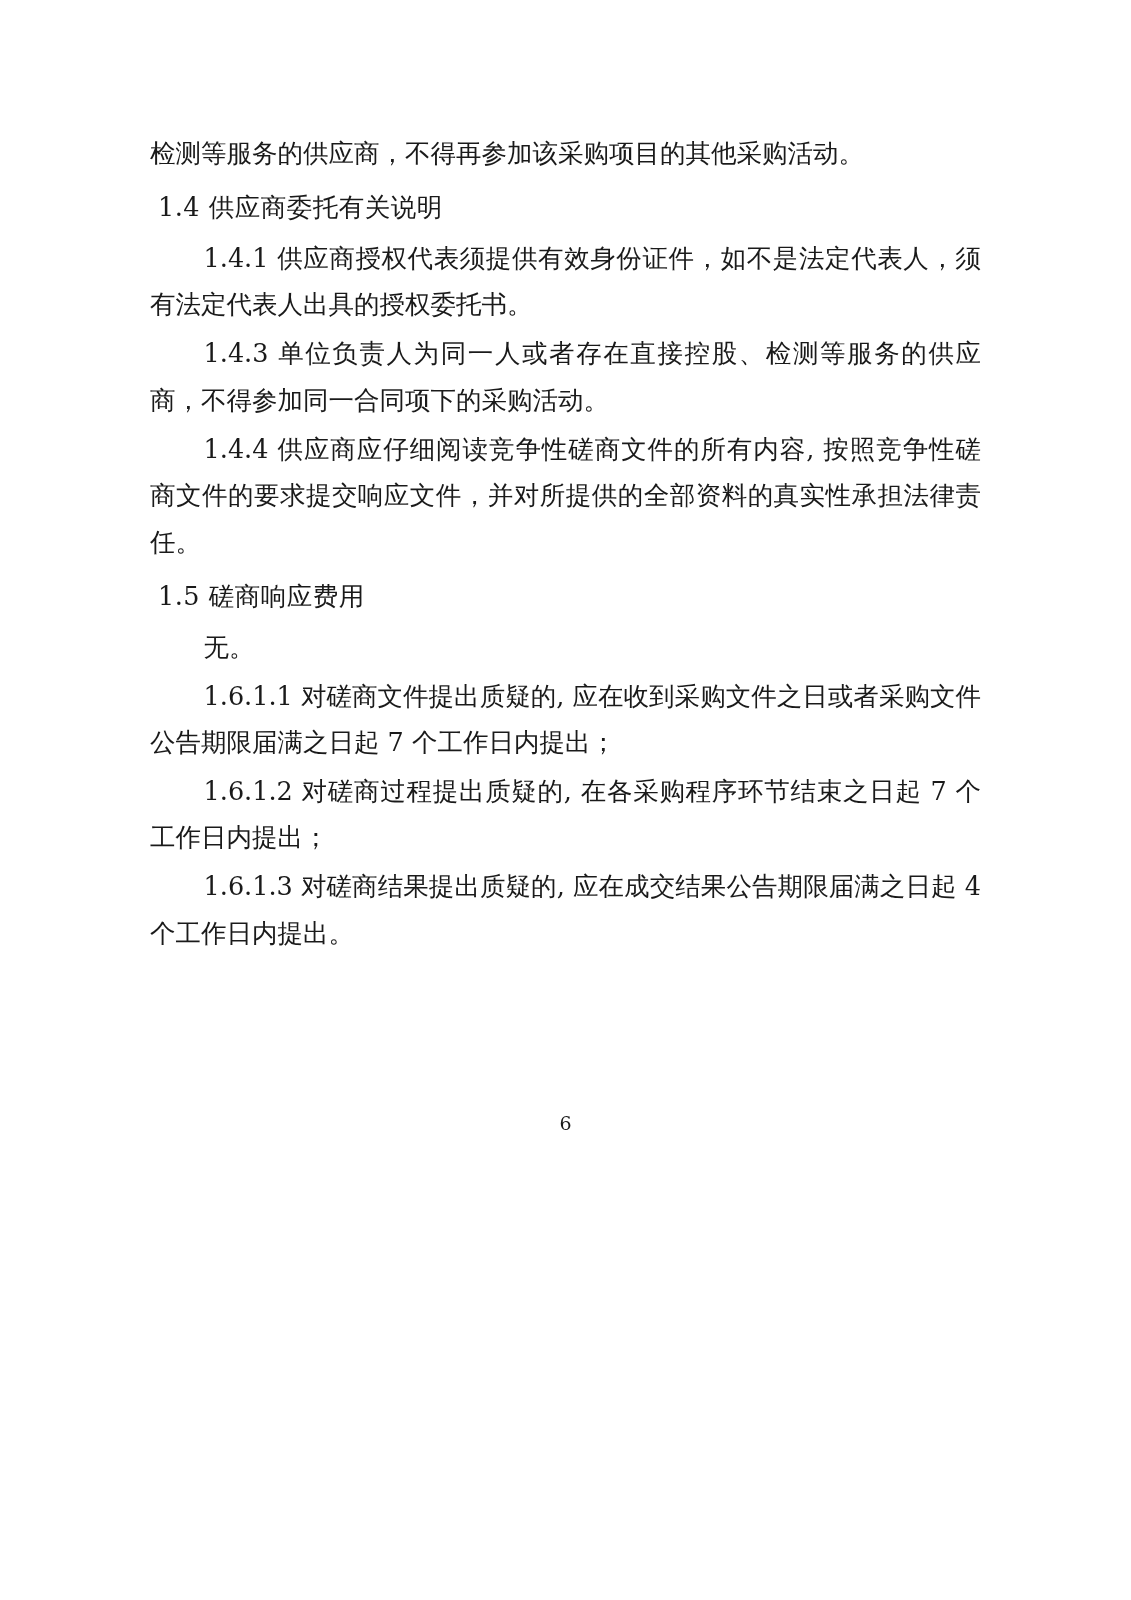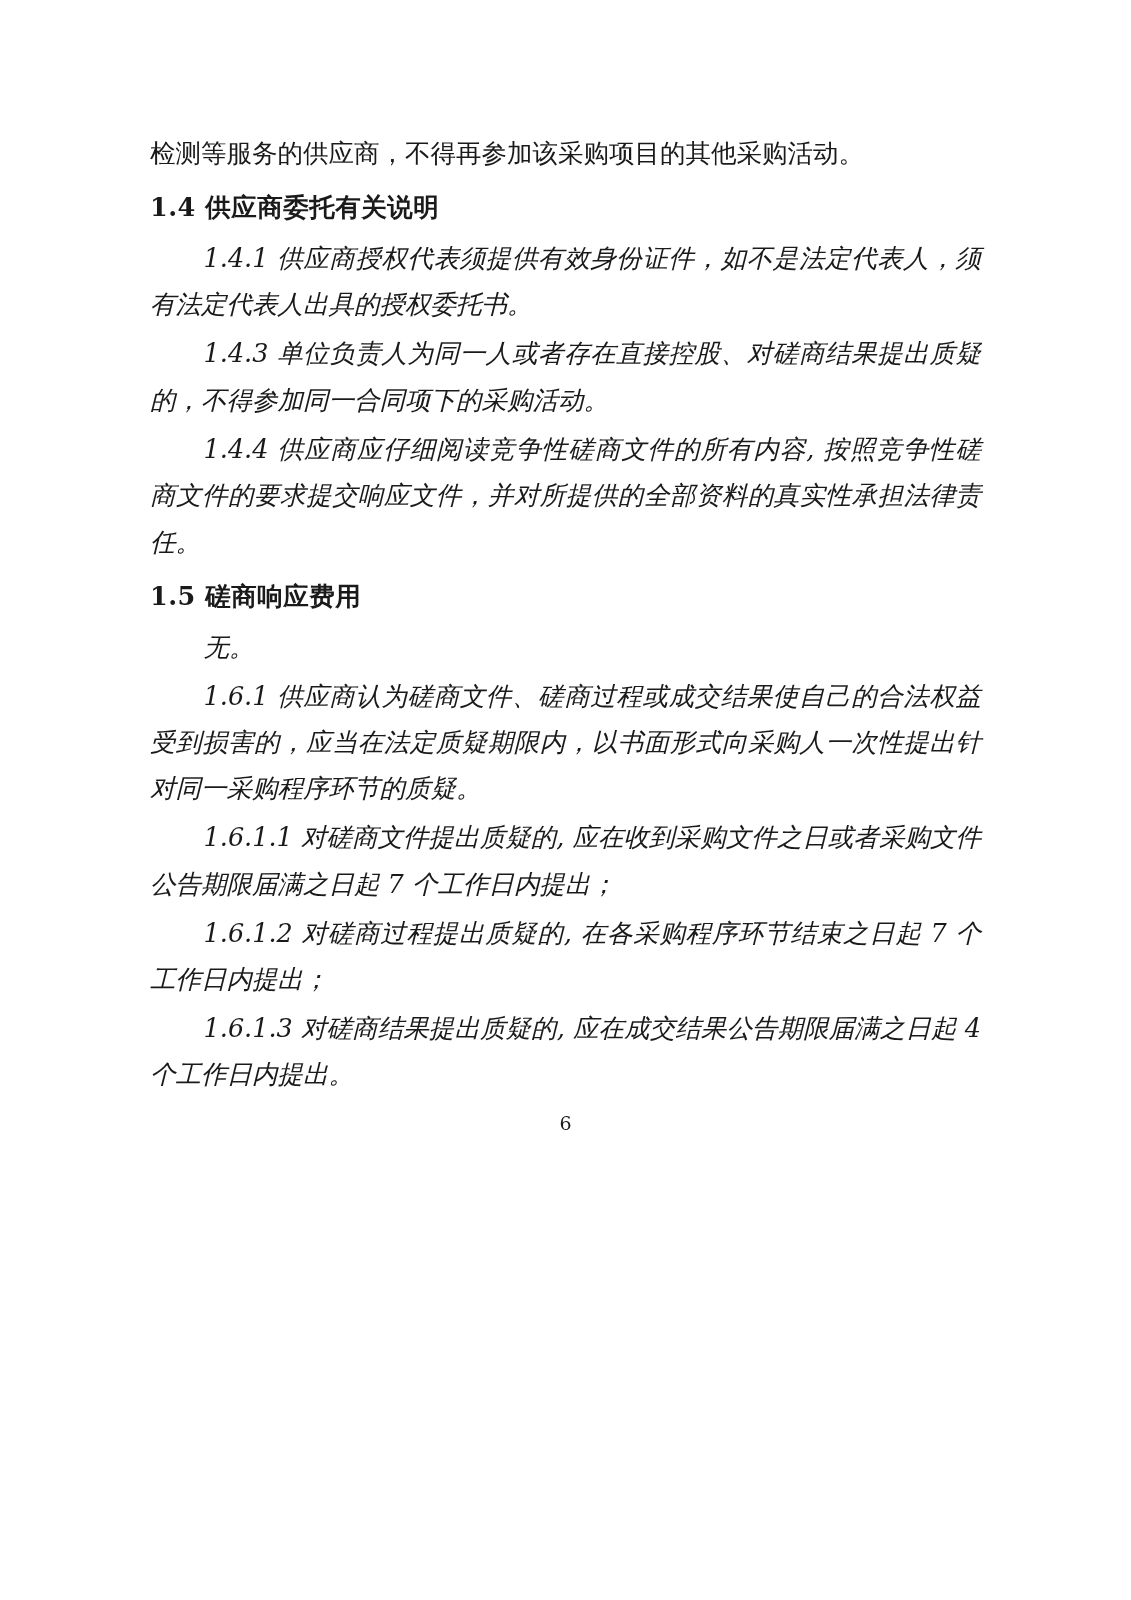--- a/index.html
+++ b/index.html
@@ -23,25 +23,24 @@
     line-height: 1.82;
     text-align: justify;
     text-justify: inter-ideograph;
   }
   .para {
     margin: 0 0 0.10em 0;
     text-indent: 0;
   }
   .para.indent {
     text-indent: 2.1em;
-    font-style: italic;
   }
   .heading {
-    margin: 0.30em 0 0.18em 0;
-    font-weight: 700;
+    margin: 0.30em 0 0.18em 8px;
+    font-weight: 400;
     font-size: 25.5px;
     letter-spacing: 0.5px;
   }
   .page-number {
     position: absolute;
     left: 0;
     right: 0;
     bottom: 78px;
     text-align: center;
     font-size: 19px;
@@ -55,30 +54,29 @@
 <div class="page">
   <div class="doc-body">
 
     <p class="para">检测等服务的供应商，不得再参加该采购项目的其他采购活动。</p>
 
     <p class="heading">1.4 供应商委托有关说明</p>
 
     <p class="para indent">1.4.1 供应商授权代表须提供有效身份证件，如不是法定代表人，须有法定代表人出具的授权委托书。</p>
 
 
-    <p class="para indent">1.4.3 单位负责人为同一人或者存在直接控股、对磋商结果提出质疑的，不得参加同一合同项下的采购活动。</p>
+    <p class="para indent">1.4.3 单位负责人为同一人或者存在直接控股、检测等服务的供应商，不得参加同一合同项下的采购活动。</p>
 
     <p class="para indent">1.4.4 供应商应仔细阅读竞争性磋商文件的所有内容, 按照竞争性磋商文件的要求提交响应文件，并对所提供的全部资料的真实性承担法律责任。</p>
 
     <p class="heading">1.5 磋商响应费用</p>
 
     <p class="para indent">无。</p>
 
 
-    <p class="para indent">1.6.1 供应商认为磋商文件、磋商过程或成交结果使自己的合法权益受到损害的，应当在法定质疑期限内，以书面形式向采购人一次性提出针对同一采购程序环节的质疑。</p>
 
     <p class="para indent">1.6.1.1 对磋商文件提出质疑的, 应在收到采购文件之日或者采购文件公告期限届满之日起 7 个工作日内提出；</p>
 
     <p class="para indent">1.6.1.2 对磋商过程提出质疑的, 在各采购程序环节结束之日起 7 个工作日内提出；</p>
 
     <p class="para indent">1.6.1.3 对磋商结果提出质疑的, 应在成交结果公告期限届满之日起 4 个工作日内提出。</p>
 
   </div>
 
   <div class="page-number">6</div>

